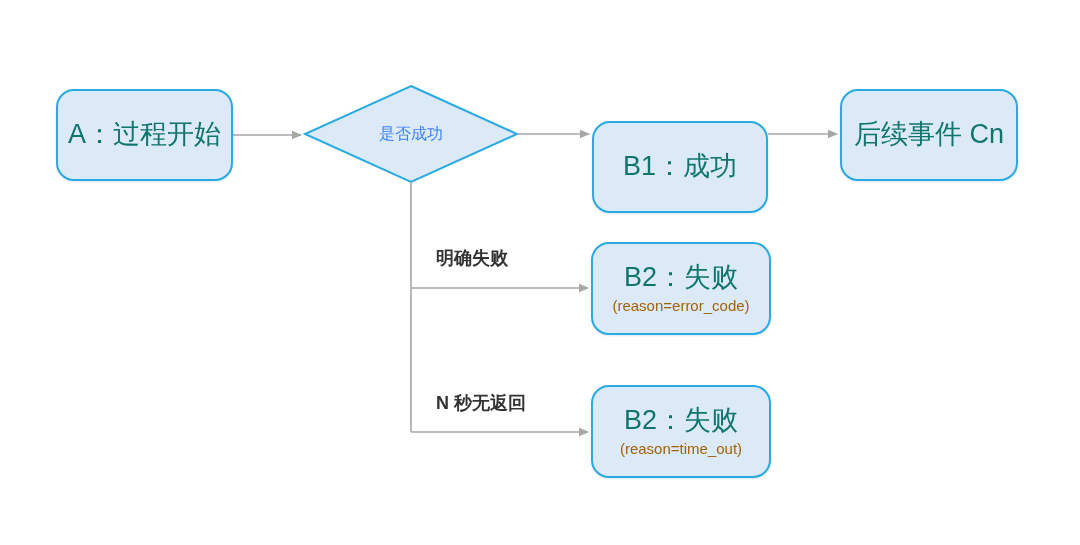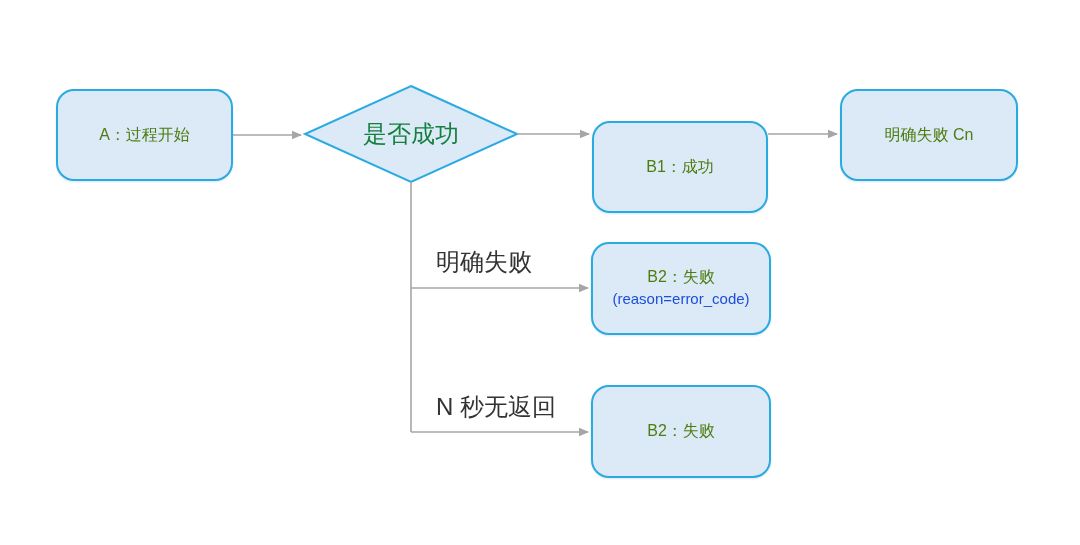--- a/index.html
+++ b/index.html
@@ -27,58 +27,59 @@
     border: 2px solid #29abe2;
     border-radius: 18px;
     display: flex;
     flex-direction: column;
     align-items: center;
     justify-content: center;
     text-align: center;
     box-shadow: 0 1px 2px rgba(120,160,200,0.25);
   }
   .node .title {
-    font-size: 16px;
+    font-size: 27px;
     line-height: 1.3;
-    color: #4d7c0f;
+    color: #0f766e;
     white-space: nowrap;
   }
   .node .subtitle {
     font-size: 15px;
     line-height: 1.5;
-    color: #1d4ed8;
+    color: #a16207;
     white-space: nowrap;
   }
 
   #node-a       { left: 56px;  top: 89px;  width: 177px; height: 92px; }
   #node-b1      { left: 592px; top: 89px;  width: 176px; height: 92px; margin-top: 32px; }
   #node-cn      { left: 840px; top: 89px;  width: 178px; height: 92px; }
   #node-b2-err  { left: 591px; top: 242px; width: 180px; height: 93px; }
   #node-b2-to   { left: 591px; top: 385px; width: 180px; height: 93px; }
 
   .diamond-label {
     position: absolute;
     z-index: 2;
     left: 305px; top: 86px;
     width: 212px; height: 96px;
     display: flex;
     align-items: center;
     justify-content: center;
-    font-size: 24px;
-    color: #15803d;
+    font-size: 16px;
+    color: #3b82f6;
     white-space: nowrap;
     pointer-events: none;
   }
 
   .edge-label {
     position: absolute;
     z-index: 2;
-    font-size: 24px;
+    font-size: 18px;
     color: #333333;
     white-space: nowrap;
+    font-weight: bold;
   }
   #label-explicit-failure { left: 436px; top: 246px; }
   #label-timeout          { left: 436px; top: 391px; text-align: center; }
 </style>
 </head>
 <body>
 
 <div class="canvas">
 
   <svg class="edges" viewBox="0 0 1080 545" xmlns="http://www.w3.org/2000/svg">
@@ -107,28 +108,29 @@
     <div class="title">A：过程开始</div>
   </div>
 
   <div class="diamond-label">是否成功</div>
 
   <div class="node" id="node-b1">
     <div class="title">B1：成功</div>
   </div>
 
   <div class="node" id="node-cn">
-    <div class="title">明确失败 Cn</div>
+    <div class="title">后续事件 Cn</div>
   </div>
 
   <div class="node" id="node-b2-err">
     <div class="title">B2：失败</div>
     <div class="subtitle">(reason=error_code)</div>
   </div>
 
   <div class="node" id="node-b2-to">
     <div class="title">B2：失败</div>
+    <div class="subtitle">(reason=time_out)</div>
   </div>
 
   <div class="edge-label" id="label-explicit-failure">明确失败</div>
   <div class="edge-label" id="label-timeout">N 秒无返回</div>
 
 </div>
 
 </body></html>

